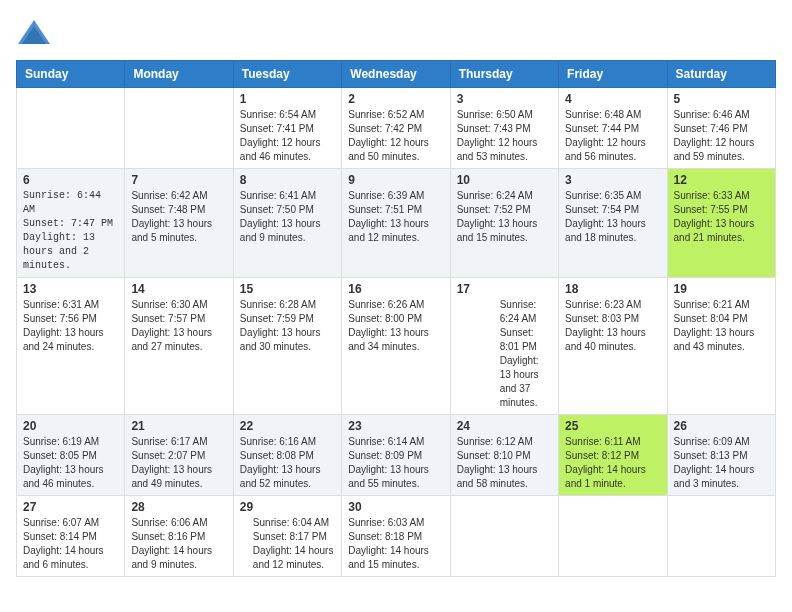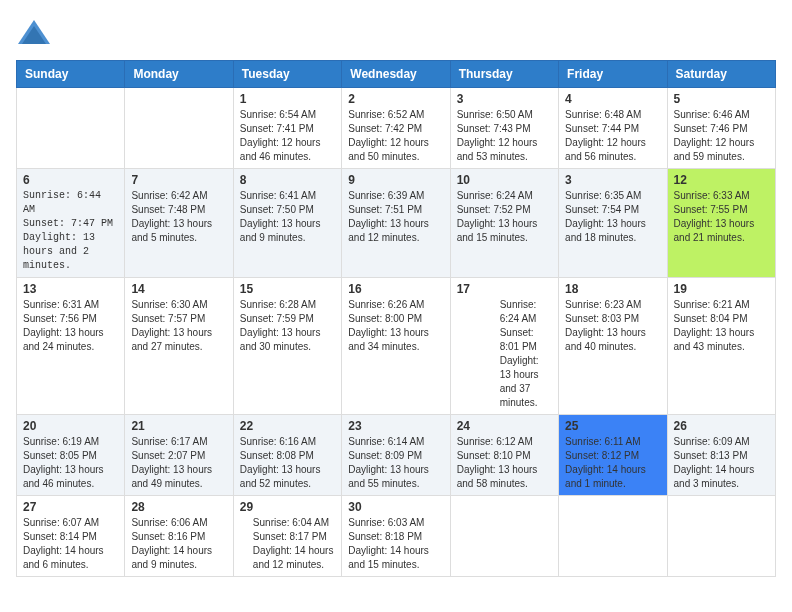--- a/index.html
+++ b/index.html
@@ -260,21 +260,21 @@
           <div class="day-info" style="white-space: pre-line;">Sunrise: 6:14 AM
 Sunset: 8:09 PM
 Daylight: 13 hours and 55 minutes.</div>
         </td>
         <td style="background-color: rgb(240, 244, 248);">
           <span class="day-number">24</span>
           <div class="day-info" style="white-space: pre-line;">Sunrise: 6:12 AM
 Sunset: 8:10 PM
 Daylight: 13 hours and 58 minutes.</div>
         </td>
-        <td style="background-color: #3b82f6;">
+        <td style="background-color: #bef264;">
           <span class="day-number">25</span>
           <div class="day-info" style="white-space: pre-line;">Sunrise: 6:11 AM
 Sunset: 8:12 PM
 Daylight: 14 hours and 1 minute.</div>
         </td>
         <td style="background-color: rgb(240, 244, 248);">
           <span class="day-number">26</span>
           <div class="day-info" style="white-space: pre-line;">Sunrise: 6:09 AM
 Sunset: 8:13 PM
 Daylight: 14 hours and 3 minutes.</div>

